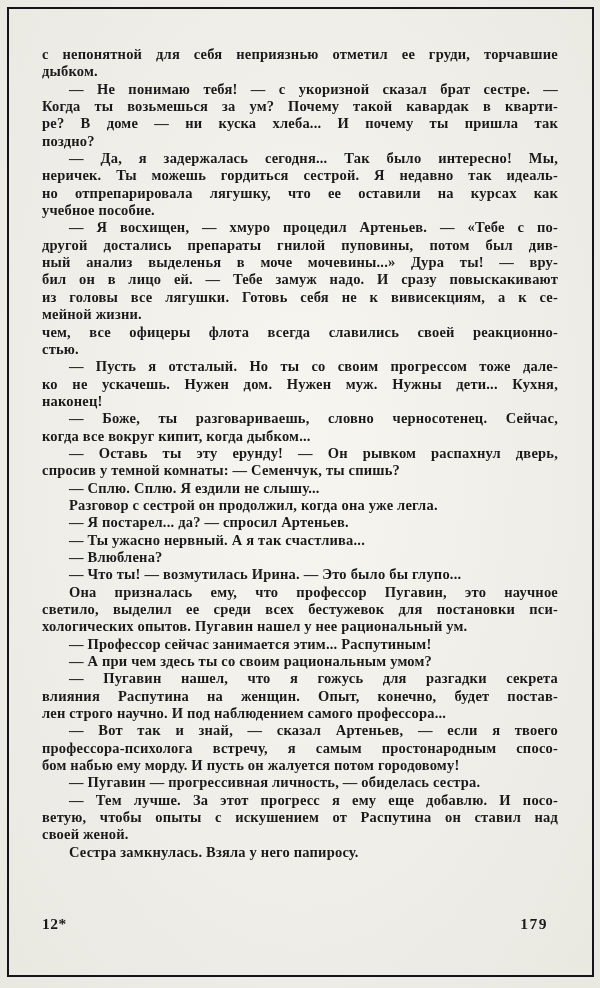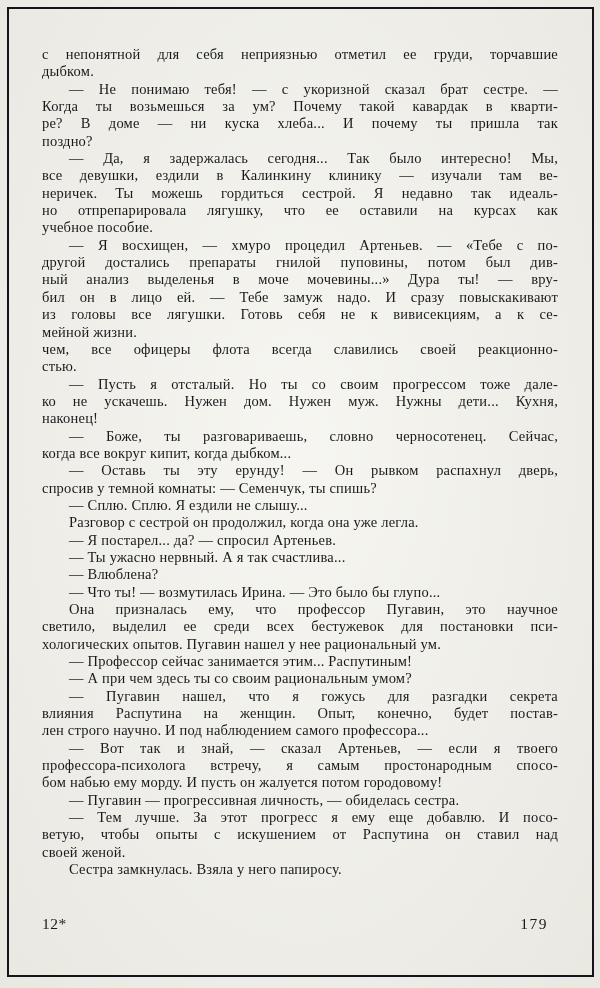--- a/index.html
+++ b/index.html
@@ -15,20 +15,21 @@
     color: var(--ink);
     overflow: hidden;
   }
   .page {
     position: relative;
     width: 600px;
     height: 988px;
     background: var(--paper);
     background-image: radial-gradient(ellipse at 50% 45%, rgba(255,255,255,0.35), rgba(0,0,0,0.04));
     overflow: hidden;
+    font-weight: bold;
   }
   .frame {
     position: absolute;
     left: 7px; top: 7px; right: 6px; bottom: 11px;
     border: 2px solid var(--frame);
     pointer-events: none;
   }
   .text-block {
     position: absolute;
     left: 42px;
@@ -66,21 +67,20 @@
   <div class="frame"></div>
 
   <div class="text-block">
       <div class="line">с непонятной для себя неприязнью отметил ее груди, торчавшие</div>
       <div class="line para-end">дыбком.</div>
       <div class="line indent">— Не понимаю тебя! — с укоризной сказал брат сестре. —</div>
       <div class="line">Когда ты возьмешься за ум? Почему такой кавардак в кварти-</div>
       <div class="line">ре? В доме — ни куска хлеба... И почему ты пришла так</div>
       <div class="line para-end">поздно?</div>
       <div class="line indent">— Да, я задержалась сегодня... Так было интересно! Мы,</div>
-      <div class="line">все девушки, ездили в Калинкину клинику — изучали там ве-</div>
       <div class="line">неричек. Ты можешь гордиться сестрой. Я недавно так идеаль-</div>
       <div class="line">но отпрепарировала лягушку, что ее оставили на курсах как</div>
       <div class="line para-end">учебное пособие.</div>
       <div class="line indent">— Я восхищен, — хмуро процедил Артеньев. — «Тебе с по-</div>
       <div class="line">другой достались препараты гнилой пуповины, потом был див-</div>
       <div class="line">ный анализ выделенья в моче мочевины...» Дура ты! — вру-</div>
       <div class="line">бил он в лицо ей. — Тебе замуж надо. И сразу повыскакивают</div>
       <div class="line">из головы все лягушки. Готовь себя не к вивисекциям, а к се-</div>
       <div class="line para-end">мейной жизни.</div>
       <div class="line">чем, все офицеры флота всегда славились своей реакционно-</div>

